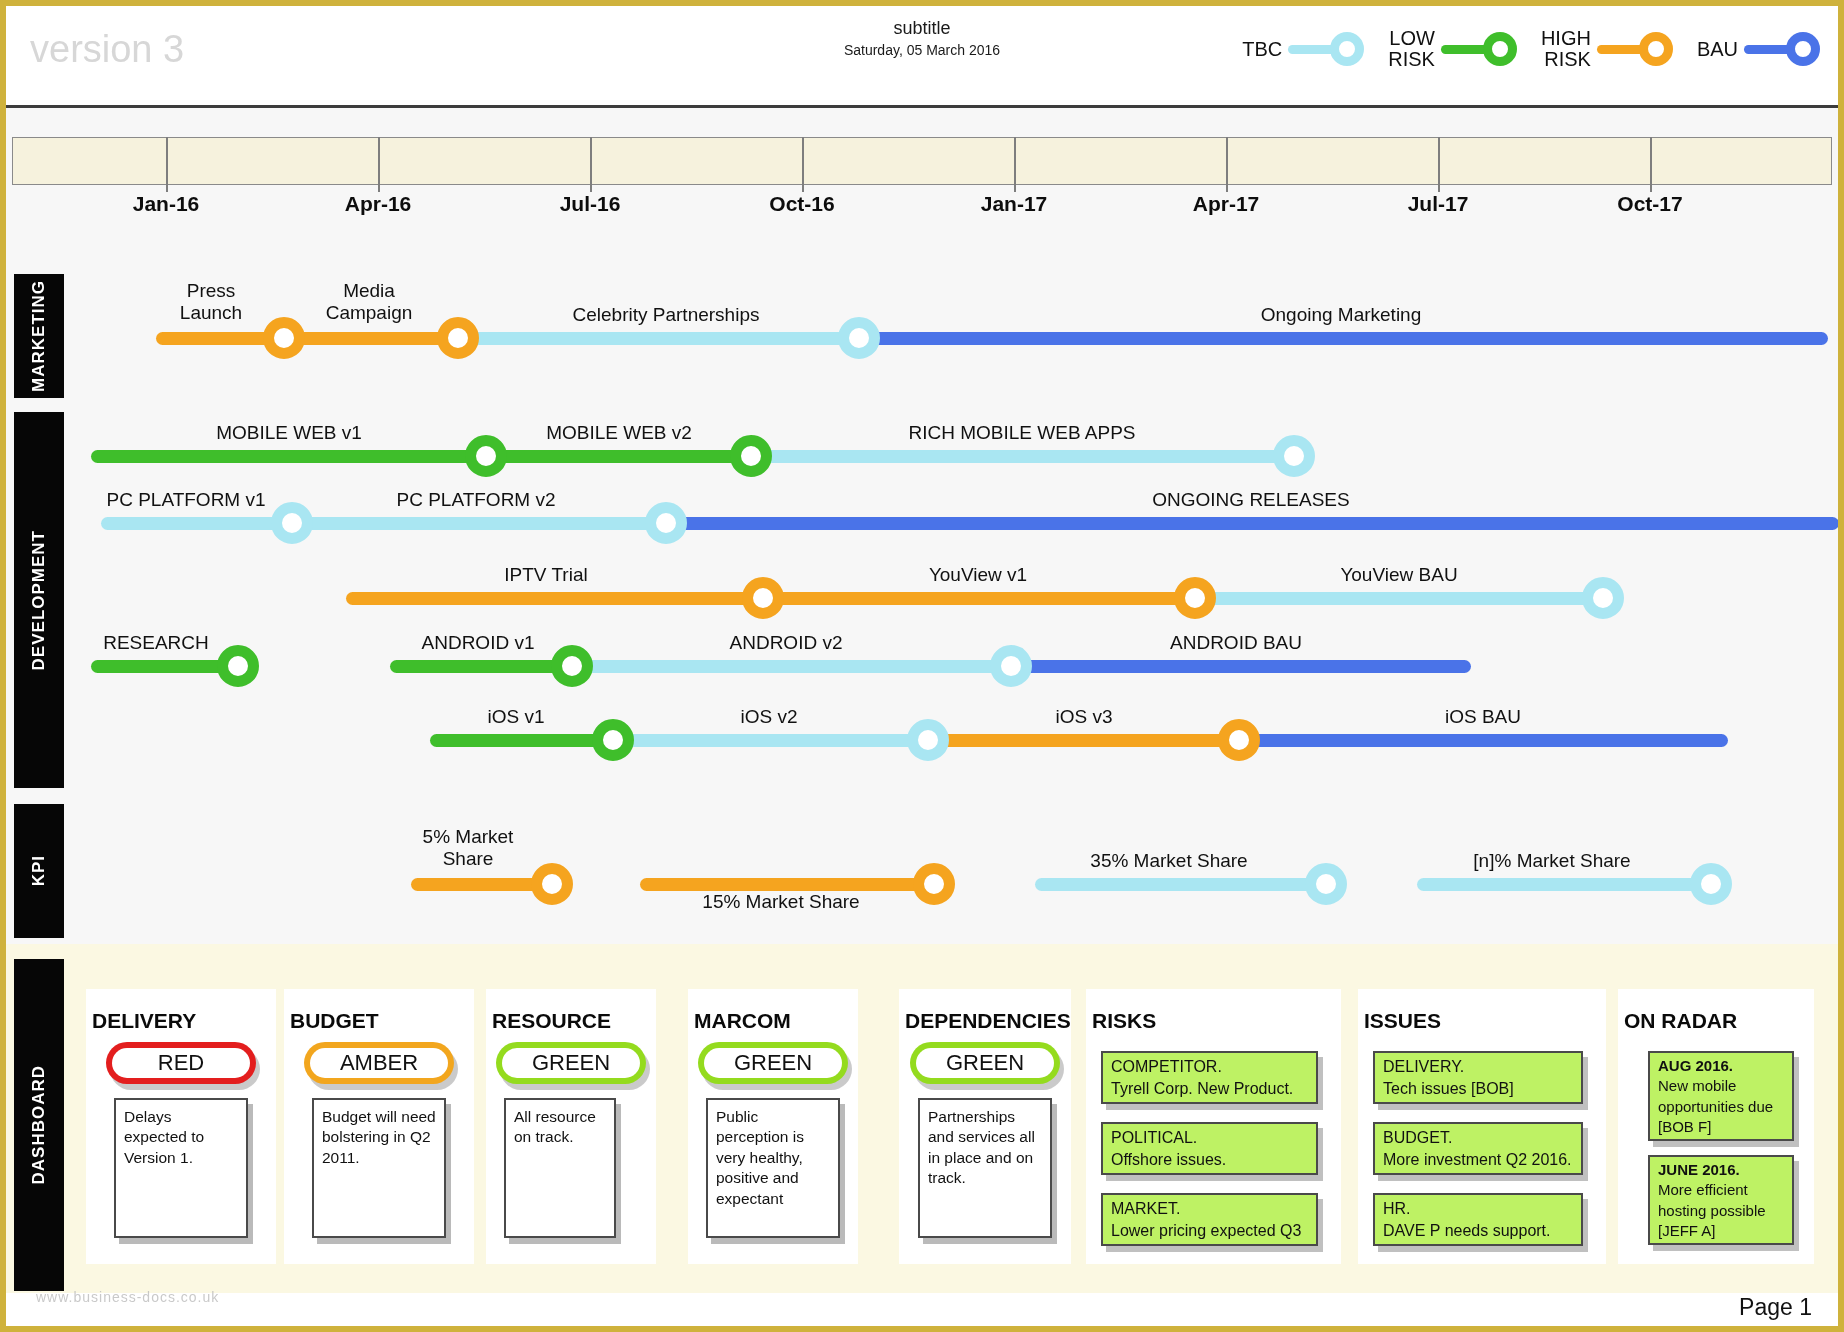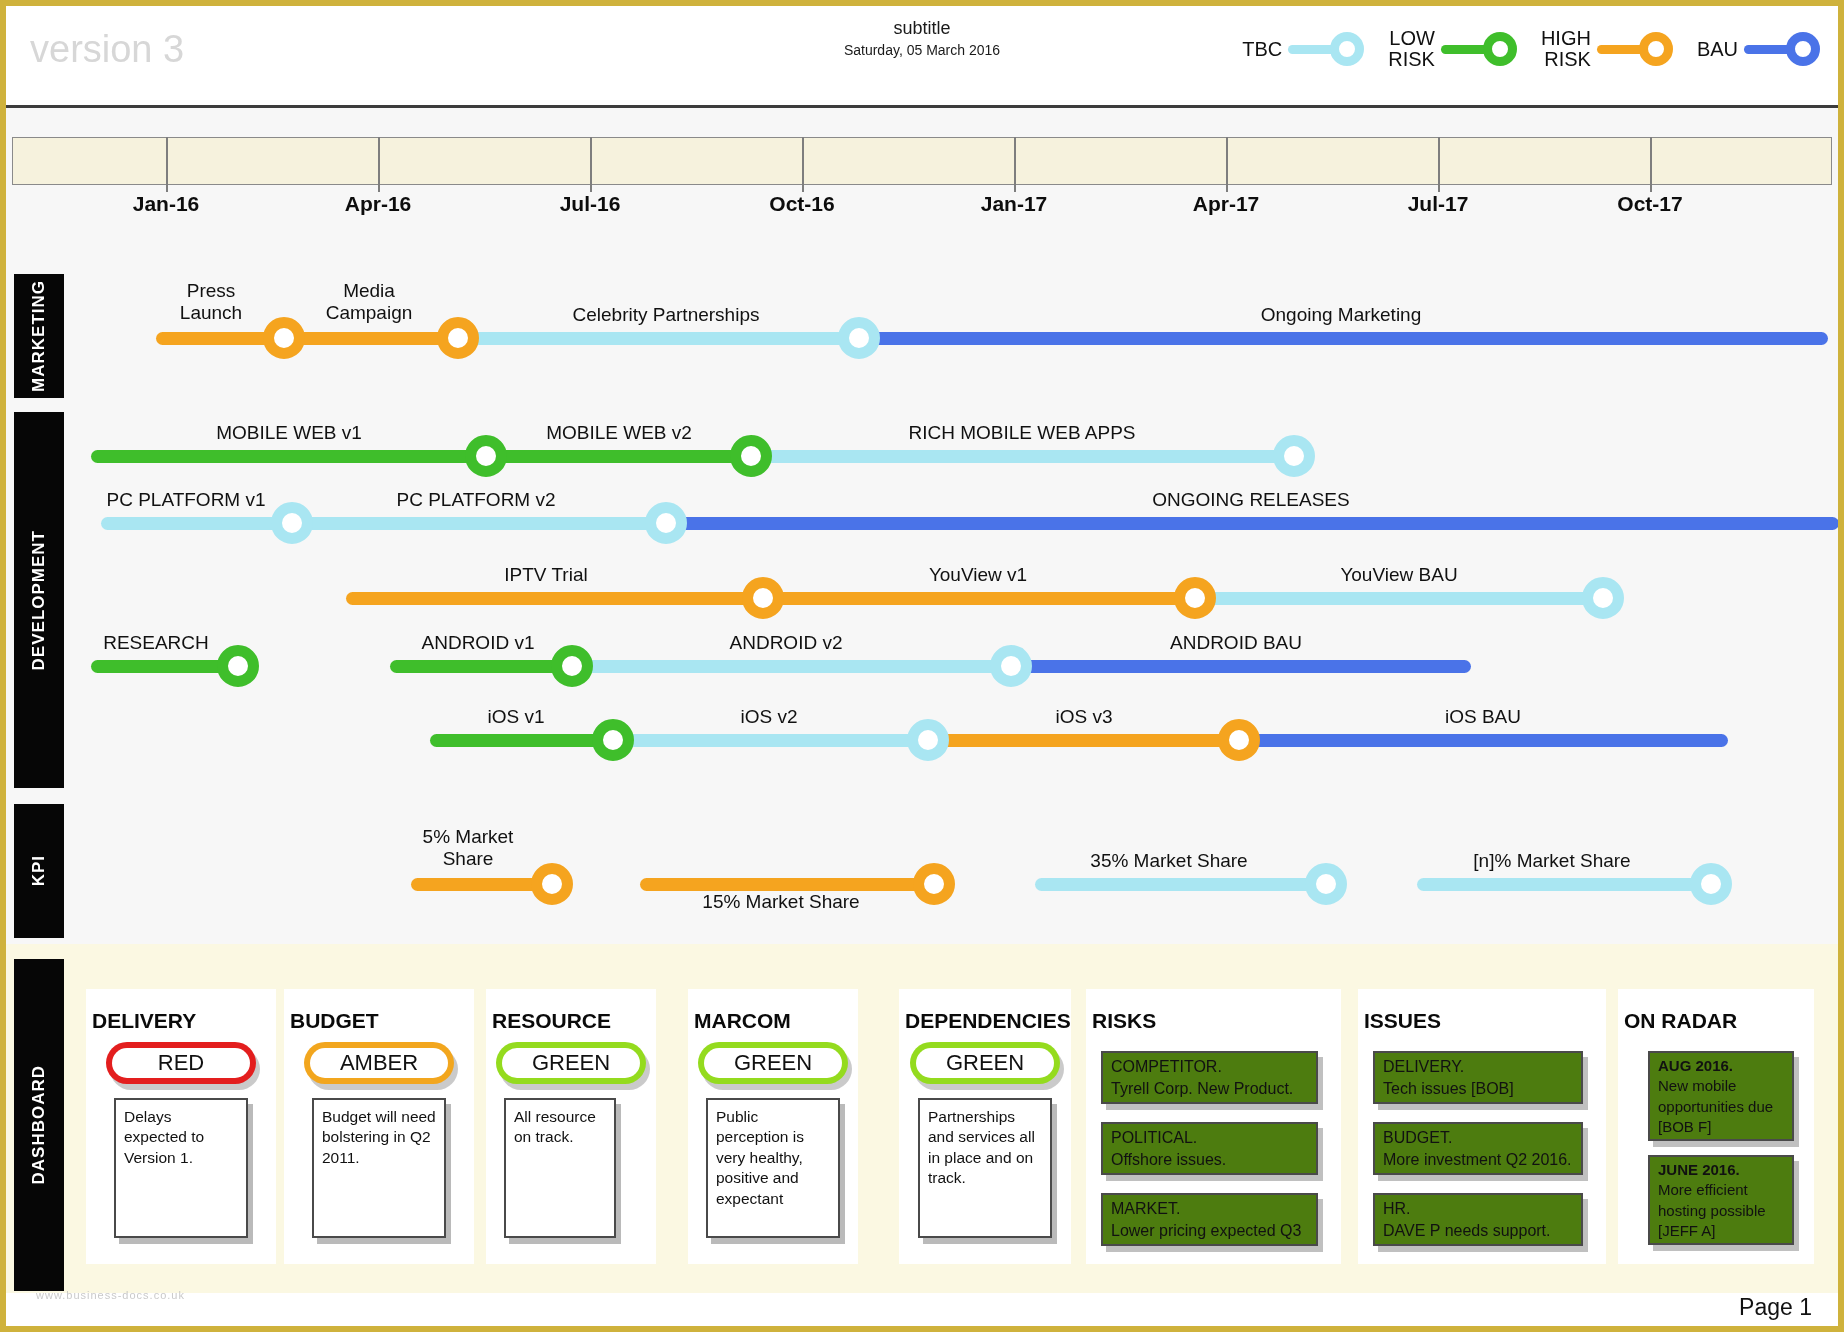--- a/index.html
+++ b/index.html
@@ -35,25 +35,25 @@
   .tl-line { position:absolute; height:13px; border-radius:7px; }
   .tl-ring { position:absolute; width:42px; height:42px; border-radius:50%; border-style:solid; border-width:11px; background:#fff; }
   .tl-label { position:absolute; width:340px; text-align:center; font-size:19px; line-height:22px; color:#111; white-space:pre-line; }
   
   .dash-bg { position:absolute; left:0; top:938px; width:100%; height:349px; background:#fbf8e2; }
   .dash-panel { position:absolute; top:983px; height:275px; background:#ffffff; }
   .dash-heading { position:absolute; font-size:21px; font-weight:bold; color:#0a0a0a; }
   .pill { position:absolute; height:42px; border-radius:21px; padding:6px; box-shadow:4px 6px 0 rgba(150,150,150,.5); }
   .pill-inner { width:100%; height:100%; background:#fff; border-radius:15px; display:flex; align-items:center; justify-content:center; font-size:22px; color:#111; }
   .note-box { position:absolute; background:#fff; border:2px solid #4a4a4a; box-shadow:5px 6px 0 rgba(130,130,130,.55); padding:7px 8px; font-size:15.5px; line-height:1.32; color:#111; }
-  .mini-box { position:absolute; background:#4d7c0f; border:2px solid #4a4a4a; box-shadow:5px 6px 0 rgba(130,130,130,.5); padding:3px 8px; font-size:16px; line-height:1.35; color:#111; }
+  .mini-box { position:absolute; background:#bef264; border:2px solid #4a4a4a; box-shadow:5px 6px 0 rgba(130,130,130,.5); padding:3px 8px; font-size:16px; line-height:1.35; color:#111; }
   .mini-head-bold { font-weight:bold; }
   
   .page-number { position:absolute; right:26px; top:1288px; font-size:23px; color:#111; }
-  .watermark { position:absolute; left:30px; top:1283px; font-size:11px; color:#bcbcbc; opacity:.8; letter-spacing:1px; }
+  .watermark { position:absolute; left:30px; top:1283px; font-size:14px; color:#bcbcbc; opacity:.8; letter-spacing:1px; }
 </style>
 </head>
 <body>
 
 <div class="page">
   <div class="version">version 3</div>
   <div class="title-block">
     <div class="subtitle">subtitle</div>
     <div class="date">Saturday, 05 March 2016</div>
   </div>

